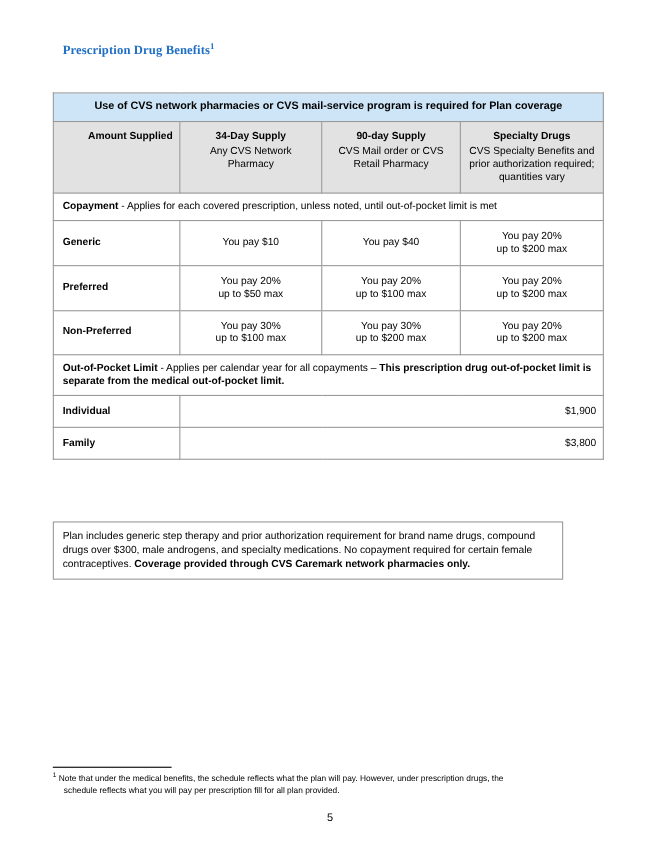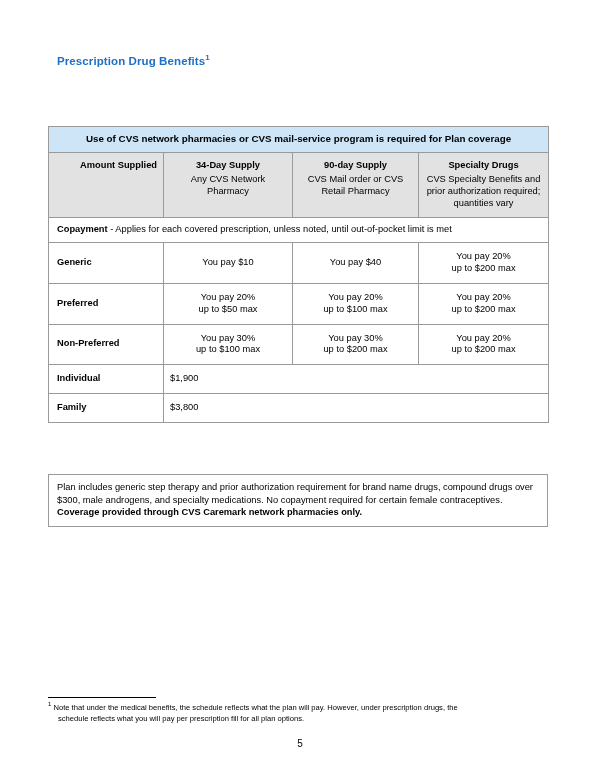--- a/index.html
+++ b/index.html
@@ -19,42 +19,42 @@
   .page {
     position: absolute;
     inset: 0;
     padding: 0;
   }
 
   
   .section-title {
     position: absolute;
     left: 57px;
-    top: 55px;
+    top: 40px;
     font-size: 11.5px;
     font-weight: bold;
     color: #1f6fc4;
     letter-spacing: 0.1px;
+    font-family: Liberation Serif, serif;
   }
   .section-title sup {
     font-size: 8px;
     vertical-align: super;
     line-height: 0;
   }
 
   
   .benefits-table {
     position: absolute;
     left: 48px;
     top: 84px;
     width: 500px;
     border-collapse: collapse;
     table-layout: fixed;
     font-size: 9.3px;
-    margin-top: 42px;
   }
   .benefits-table td {
     border: 1px solid #9a9a9a;
     padding: 5px 6px;
     vertical-align: middle;
     line-height: 1.28;
   }
 
   .band-head {
     background: #cde5f7;
@@ -104,31 +104,31 @@
     padding-top: 8px !important;
     padding-bottom: 8px !important;
   }
   .cellval .l2 { display: block; }
   .wide-center {
     text-align: center;
     padding: 7px 14px !important;
     line-height: 1.35;
   }
   .amount-cell {
-    text-align: left;
+    text-align: right;
     padding-top: 8px !important;
     padding-bottom: 8px !important;
   }
 
   
   .note-box {
     position: absolute;
     left: 48px;
     top: 474px;
-    width: 500px;
+    width: 464px;
     box-sizing: border-box;
     border: 1px solid #9a9a9a;
     padding: 6px 8px 7px 8px;
     font-size: 9.3px;
     line-height: 1.36;
   }
   .note-box b { font-weight: bold; }
 
   
   .footnote-rule {
@@ -252,33 +252,36 @@
           <span>You pay 30%</span>
           <span class="l2">up to $200 max</span>
         </td>
         <td class="cellval">
           <span>You pay 20%</span>
           <span class="l2">up to $200 max</span>
         </td>
       </tr>
 
 
+      <tr>
+        <td class="spanrow" colspan="4"><b>Out-of-Pocket Limit</b><span> - Applies per calendar year for all copayments – </span><b>This prescription drug out-of-pocket limit is separate from the medical out-of-pocket limit.</b></td>
+      </tr>
 
       <tr>
         <td class="rowlabel">Individual</td>
         <td class="amount-cell" colspan="3">$1,900</td>
       </tr>
 
       <tr>
         <td class="rowlabel">Family</td>
         <td class="amount-cell" colspan="3">$3,800</td>
       </tr>
     </tbody>
   </table>
 
   <div class="note-box"><span>Plan includes generic step therapy and prior authorization requirement for brand name drugs, compound drugs over $300, male androgens, and specialty medications. No copayment required for certain female contraceptives.  </span><b>Coverage provided through CVS Caremark network pharmacies only.</b></div>
 
   <div class="footnote-rule"></div>
-  <div class="footnote"><sup>1</sup><span> Note that under the medical benefits, the schedule reflects what the plan will pay.  However, under prescription drugs, the</span><span class="fn-line2">schedule reflects what you will pay per prescription fill for all plan options.</span></div>
+  <div class="footnote"><sup>1</sup><span> Note that under the medical benefits, the schedule reflects what the plan will pay.  However, under prescription drugs, the</span><span class="fn-line2">schedule reflects what you will pay per prescription fill for all plan provided.</span></div>
 
   <div class="page-number">5</div>
 
 </div>
 
 </body></html>

